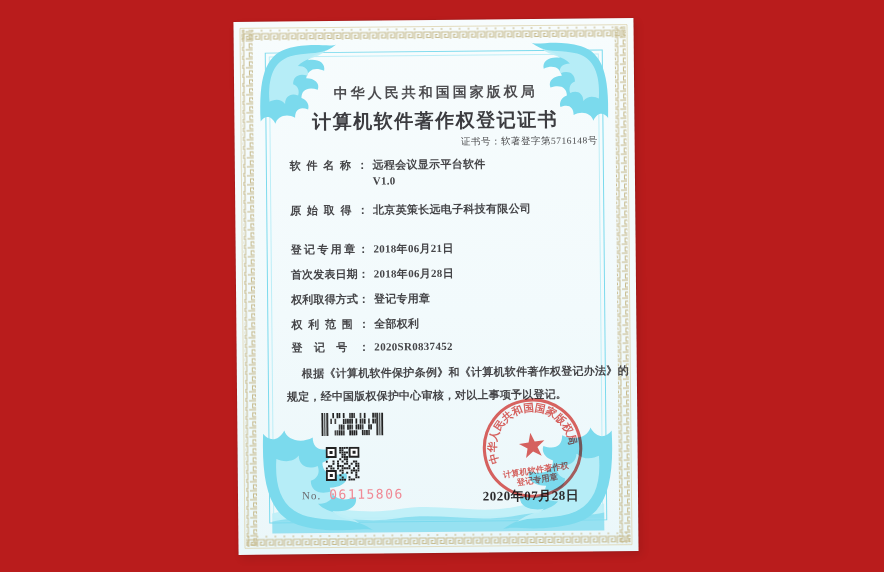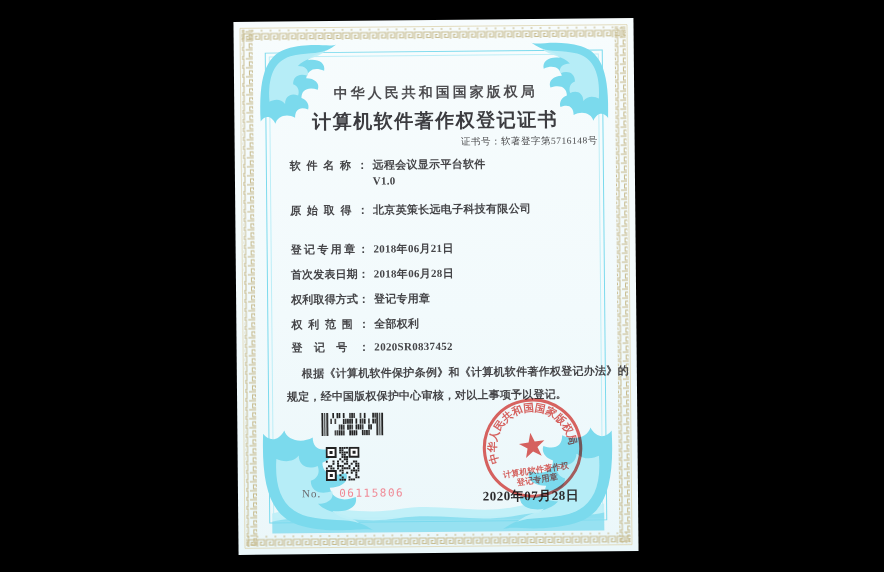--- a/index.html
+++ b/index.html
@@ -1,20 +1,20 @@
 <!DOCTYPE html>
 <html style="--gold: #c6ba8c; --cyan: #7bdaed; --cyan_light: #bdeef7; --seal_red: #e2534e; --serial_pink: #f08a96;"><head>
 <meta charset="utf-8">
 <style>
   html,body{margin:0;padding:0;}
   body{
     width:884px;height:572px;overflow:hidden;background:#ffffff;
     font-family:"Liberation Serif","DejaVu Serif",serif;
   }
-  .stage{position:relative;width:884px;height:572px;background:#000000;}
+  .stage{position:relative;width:884px;height:572px;background:#b91c1c;}
 
   .certificate{
     position:absolute;left:236px;top:20px;width:400px;height:533px;
     background:linear-gradient(180deg,#f7fcfd 0%,#f2fafc 55%,#ebf7fa 100%);
     transform:rotate(-0.55deg);
     box-shadow:0 0 2px rgba(0,0,0,.22), 3px 4px 9px rgba(0,0,0,.10);
   }
 
   .frame-svg{position:absolute;left:0;top:0;width:400px;height:533px;}
   .gk-path{stroke:var(--gold);fill:none;stroke-width:1.1;}
@@ -60,21 +60,21 @@
   .barcode{position:absolute;left:84px;top:392px;width:62px;height:23px;}
   .qr-code{position:absolute;left:88px;top:426px;width:34px;height:34px;}
 
   .serial-line{
     position:absolute;left:64px;top:466px;
     font-family:"Liberation Serif","DejaVu Serif",serif;
     font-size:11px;color:#6c6c70;letter-spacing:1px;
   }
   .serial-digits{
     font-family:"DejaVu Sans Mono","Liberation Mono",monospace;
-    color:var(--serial_pink);font-size:11px;letter-spacing:1.5px;margin-left:18px;
+    color:var(--serial_pink);font-size:13px;letter-spacing:1.5px;margin-left:8px;
   }
 
   .issue-date{
     position:absolute;left:238px;top:468px;width:110px;text-align:center;
     font-size:13px;font-weight:bold;color:#2c2c2e;letter-spacing:.5px;z-index:1;
   }
 
   .seal{
     position:absolute;left:242px;top:376px;width:106px;height:106px;z-index:2;
     transform:rotate(-8deg);opacity:.9;mix-blend-mode:multiply;

